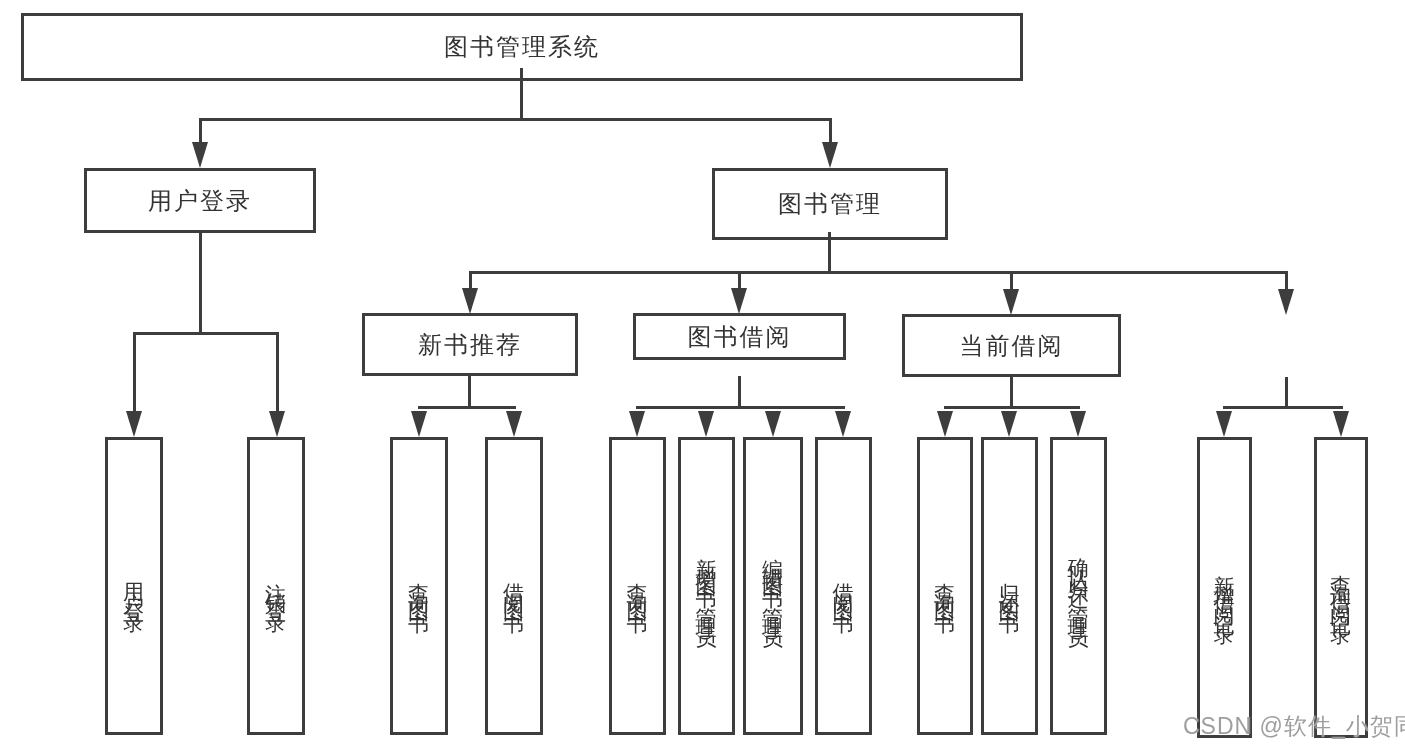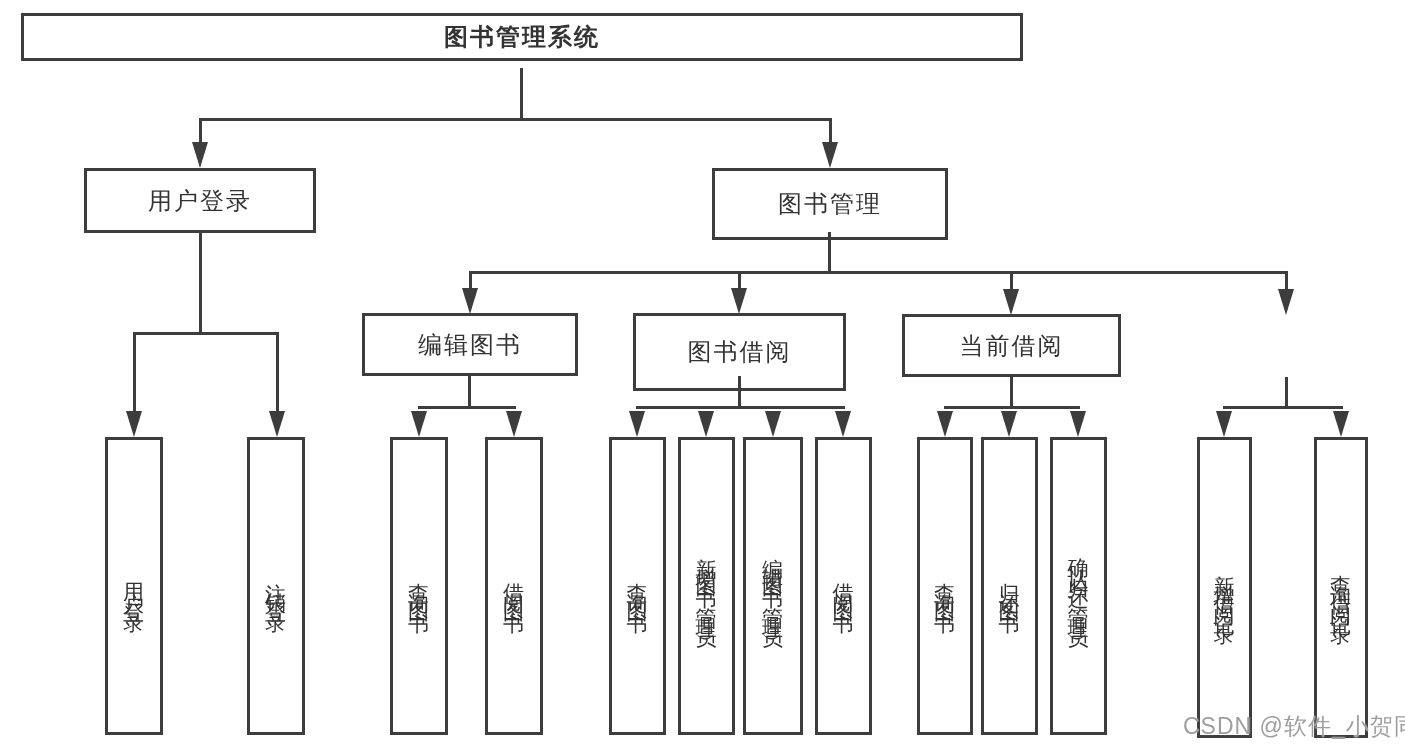--- a/index.html
+++ b/index.html
@@ -57,21 +57,21 @@
     white-space:nowrap;
     text-shadow:0 0 2px #ffffff;
     z-index:5;
   }
 </style>
 </head>
 <body>
 
 <div id="canvas">
 
-  <div class="box" style="left:21px;top:13px;width:1002px;height:48px;font-weight:bold;">
+  <div class="box" style="left:21px;top:13px;width:1002px;height:68px;">
     <span>图书管理系统</span>
   </div>
 
   <div class="vline" style="left:520px;top:68px;width:3px;height:52px;"></div>
   <div class="hline" style="left:199px;top:118px;width:633px;height:3px;"></div>
   <div class="vline" style="left:199px;top:118px;width:3px;height:30px;"></div>
   <div class="arrow" style="left:192px;top:142px;"></div>
   <div class="vline" style="left:829px;top:118px;width:3px;height:30px;"></div>
   <div class="arrow" style="left:822px;top:142px;"></div>
 
@@ -94,23 +94,23 @@
   <div class="vline" style="left:469px;top:271px;width:3px;height:20px;"></div>
   <div class="arrow" style="left:462px;top:288px;"></div>
   <div class="vline" style="left:738px;top:271px;width:3px;height:20px;"></div>
   <div class="arrow" style="left:731px;top:288px;"></div>
   <div class="vline" style="left:1010px;top:271px;width:3px;height:20px;"></div>
   <div class="arrow" style="left:1003px;top:289px;"></div>
   <div class="vline" style="left:1285px;top:271px;width:3px;height:20px;"></div>
   <div class="arrow" style="left:1278px;top:289px;"></div>
 
   <div class="box" style="left:362px;top:313px;width:216px;height:63px;">
-    <span>编辑图书</span>
+    <span>新书推荐</span>
   </div>
-  <div class="box" style="left:633px;top:313px;width:213px;height:78px;">
+  <div class="box" style="left:633px;top:313px;width:213px;height:47px;">
     <span>图书借阅</span>
   </div>
   <div class="box" style="left:902px;top:314px;width:219px;height:63px;align-items:center;">
     <span>当前借阅</span>
   </div>
 
   <div class="vline" style="left:468px;top:376px;width:3px;height:33px;"></div>
   <div class="hline" style="left:418px;top:406px;width:98px;height:3px;"></div>
   <div class="arrow" style="left:411px;top:411px;"></div>
   <div class="arrow" style="left:506px;top:411px;"></div>

